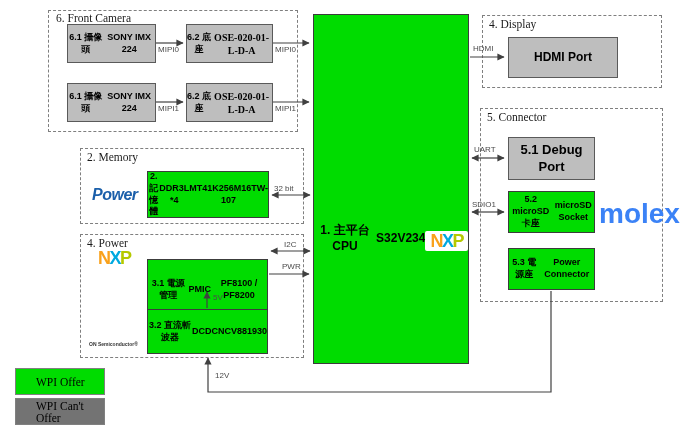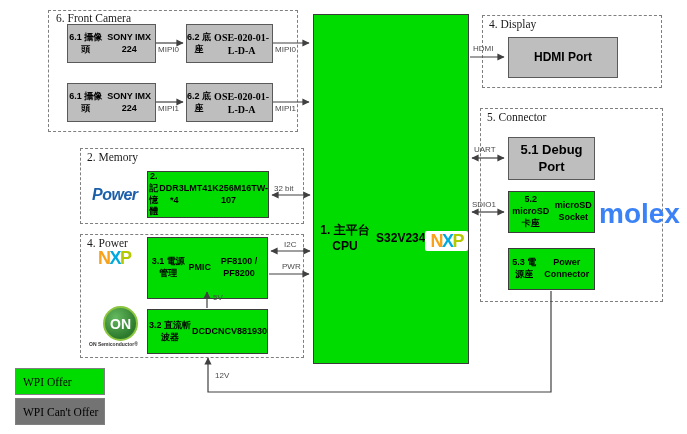--- a/index.html
+++ b/index.html
@@ -23,21 +23,21 @@
   .nxp .p{color:#b5c900;}
   .nxp-power{position:absolute;}
   .nxp-badge{background:#fff;border-radius:2px;padding:1px 5px;margin-top:3px;}
   .on-circle{position:absolute;width:31px;height:31px;border-radius:50%;
              background:radial-gradient(circle at 35% 30%,#64b95e,#2d7a2d 70%);
              border:2px solid #8cc63f;display:flex;align-items:center;justify-content:center;
              color:#fff;font-weight:bold;font-size:14px;}
   .on-sub{position:absolute;font-size:5px;font-weight:bold;color:#333;white-space:nowrap;}
   .molex{position:absolute;font-weight:bold;font-size:28px;color:#3b82f6;line-height:1;}
   .leg{position:absolute;left:15px;width:90px;height:27px;border:1px solid #808080;box-sizing:border-box;
-       display:flex;align-items:center;padding-left:7px;font-family:"Liberation Serif",serif;
+       display:flex;align-items:center;padding-left:20px;font-family:"Liberation Serif",serif;
        font-size:11.5px;color:#000;}
 </style>
 </head>
 <body>
 
 <div id="stage">
 
   <div class="sec" style="left:48px;top:10px;width:250px;height:122px;"></div>
   <div class="sec-title" style="left:56px;top:12px;">6. Front Camera</div>
 
@@ -73,27 +73,24 @@
   <div class="micron" style="left:92px;top:186px;">Power</div>
   <div class="blk green" style="left:147px;top:171px;width:122px;height:47px;">
     <div>2. 記憶體</div>
     <div>DDR3L *4</div>
     <div>MT41K256M16TW-107</div>
   </div>
 
   <div class="nxp nxp-power" style="left:98px;top:249px;">
     <span class="n">N</span><span class="x">X</span><span class="p">P</span>
   </div>
-  <div class="blk green" style="left:147px;top:237px;width:121px;height:62px;">
+  <div class="blk green" style="left:147px;top:259px;width:121px;height:62px;">
     <div>3.1 電源管理</div>
     <div>PMIC</div>
     <div>PF8100 / PF8200</div>
-  </div>
-  <div class="on-circle" style="left:103px;top:306px;">
-    <span>ON</span>
   </div>
   <div class="on-sub" style="left:89px;top:341px;">ON Semiconductor®</div>
   <div class="blk green" style="left:147px;top:309px;width:121px;height:45px;">
     <div>3.2 直流斬波器</div>
     <div>DCDC</div>
     <div>NCV881930</div>
   </div>
 
   <div class="blk green t12" style="left:313px;top:14px;width:156px;height:350px;justify-content:flex-start;padding-top:100px;">
     <div>1. 主平台 CPU</div>

